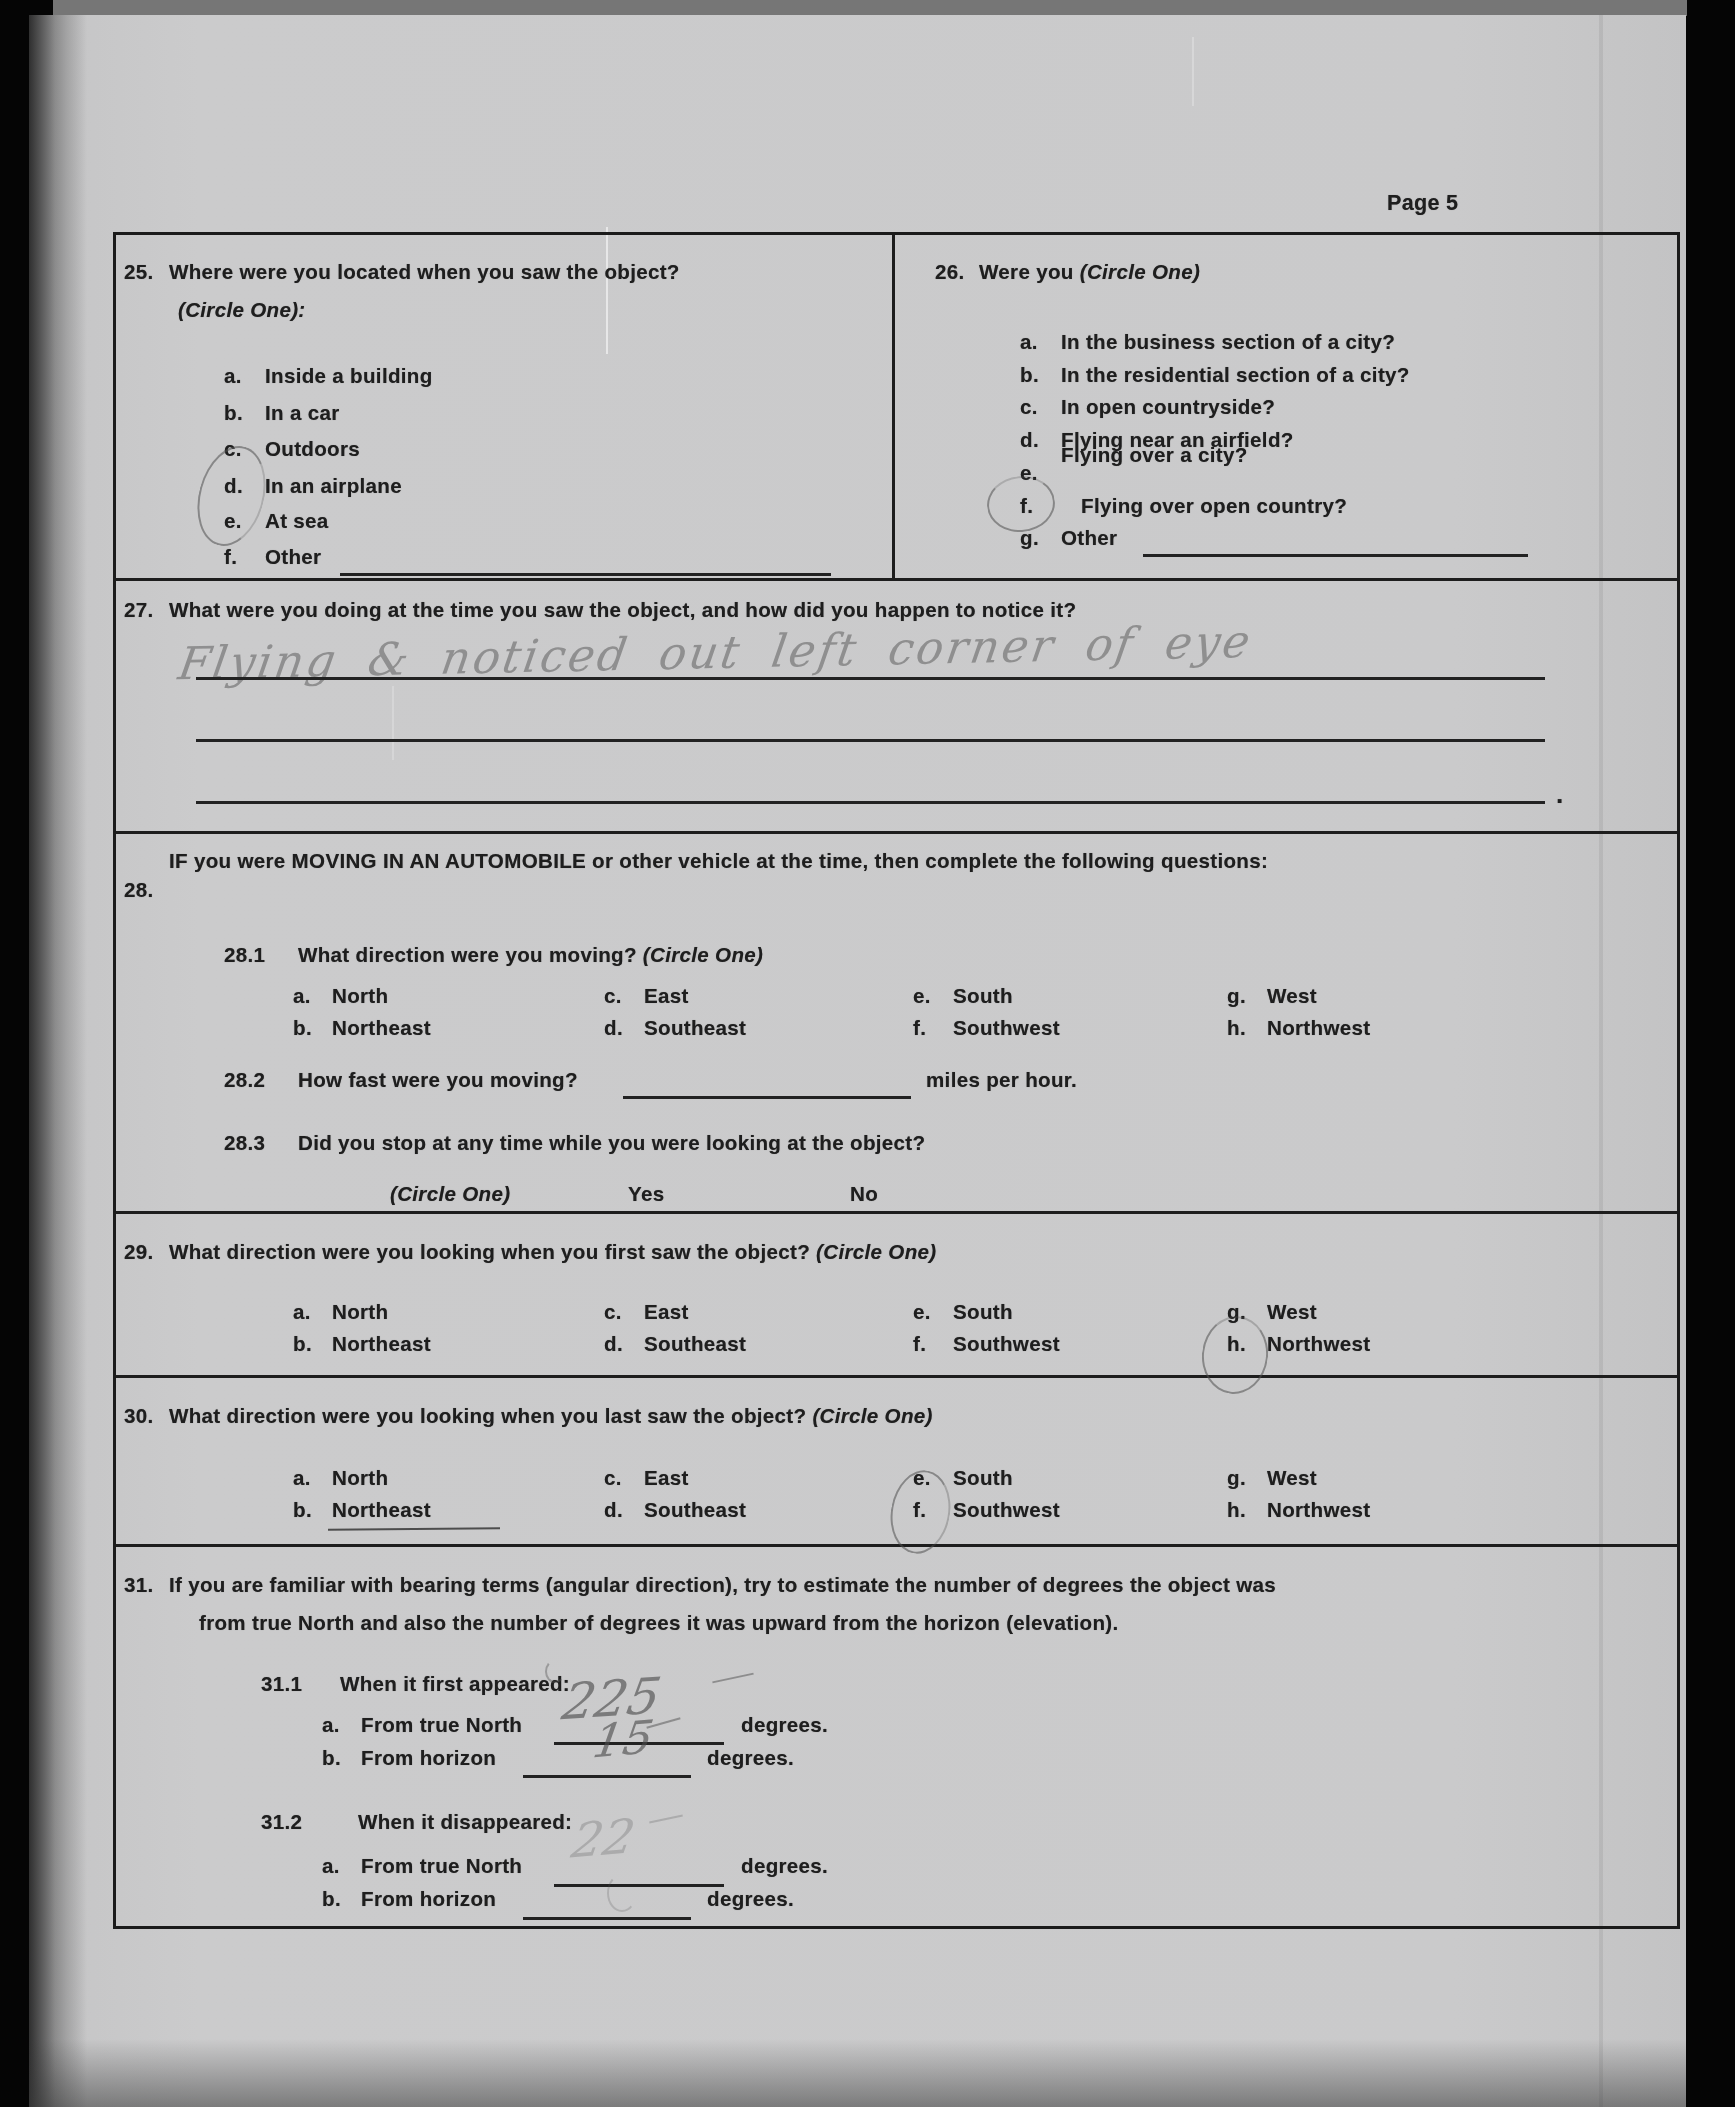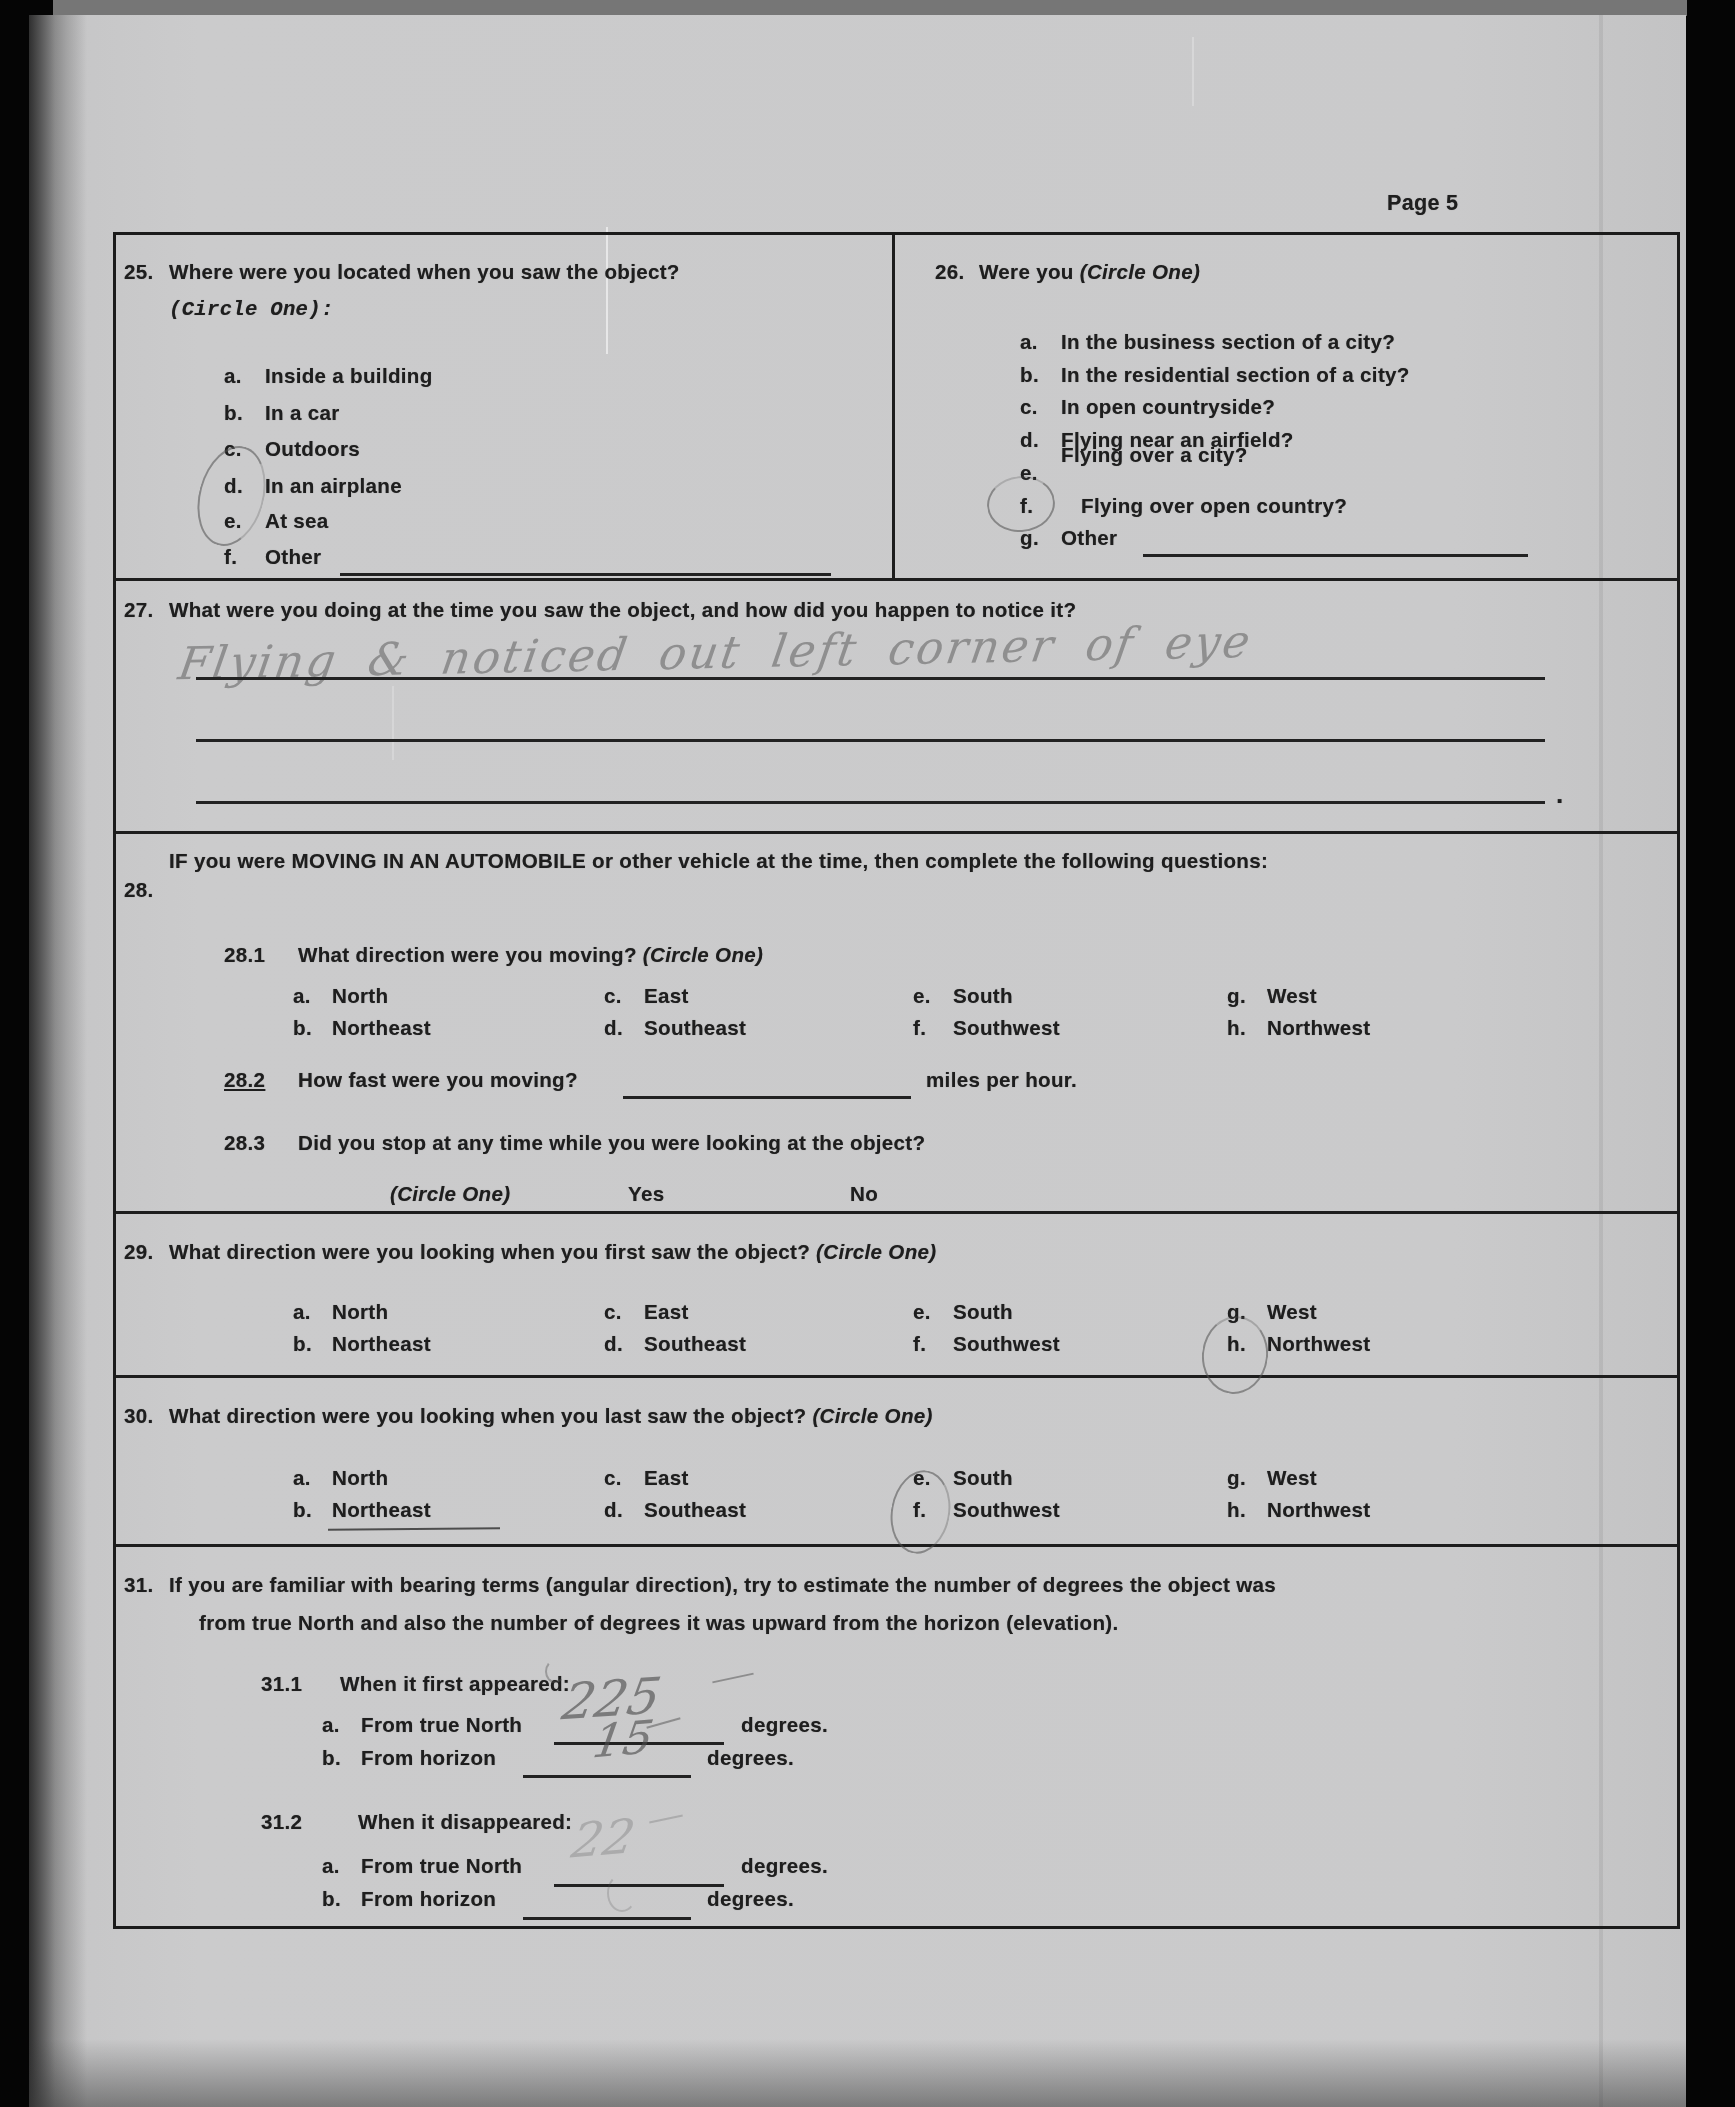--- a/index.html
+++ b/index.html
@@ -58,21 +58,21 @@
     <div class="hline" style="top:343px;"></div>
     <div class="hline" style="top:596px;"></div>
     <div class="hline" style="top:976px;"></div>
     <div class="hline" style="top:1140px;"></div>
     <div class="hline" style="top:1309px;"></div>
     <div class="vline" style="left:776px;height:343px;"></div>
 
     <div>
       <div class="t" style="left:8px;top:25px;">25.</div>
       <div class="t" style="left:53px;top:25px;">Where were you located when you saw the object?</div>
-      <div class="t it" style="left:53px;top:63px;font-family:Liberation Mono, monospace;">(Circle One):</div>
+      <div class="t it" style="left:62px;top:63px;">(Circle One):</div>
 
       <div class="t" style="left:108px;top:129px;">a.</div>
       <div class="t" style="left:149px;top:129px;">Inside a building</div>
       <div class="t" style="left:108px;top:166px;">b.</div>
       <div class="t" style="left:149px;top:166px;">In a car</div>
       <div class="t" style="left:108px;top:202px;">c.</div>
       <div class="t" style="left:149px;top:202px;">Outdoors</div>
       <div class="t" style="left:108px;top:239px;">d.</div>
       <div class="t" style="left:149px;top:239px;">In an airplane</div>
       <div class="t" style="left:108px;top:274px;">e.</div>
@@ -136,21 +136,21 @@
         <div class="t" style="left:797px;top:0;">e.</div>
         <div class="t" style="left:837px;top:0;">South</div>
         <div class="t" style="left:797px;top:32px;">f.</div>
         <div class="t" style="left:837px;top:32px;">Southwest</div>
         <div class="t" style="left:1111px;top:0;">g.</div>
         <div class="t" style="left:1151px;top:0;">West</div>
         <div class="t" style="left:1111px;top:32px;">h.</div>
         <div class="t" style="left:1151px;top:32px;">Northwest</div>
       </div>
 
-      <div class="t" style="left:108px;top:833px;text-decoration:underline;">28.2</div>
+      <div class="t" style="left:108px;top:833px;">28.2</div>
       <div class="t" style="left:182px;top:833px;">How fast were you moving?</div>
       <div class="blank" style="left:507px;top:861px;width:288px;"></div>
       <div class="t" style="left:810px;top:833px;">miles per hour.</div>
 
       <div class="t" style="left:108px;top:896px;">28.3</div>
       <div class="t" style="left:182px;top:896px;">Did you stop at any time while you were looking at the object?</div>
       <div class="t it" style="left:274px;top:947px;">(Circle One)</div>
       <div class="t" style="left:512px;top:947px;">Yes</div>
       <div class="t" style="left:734px;top:947px;">No</div>
     </div>

